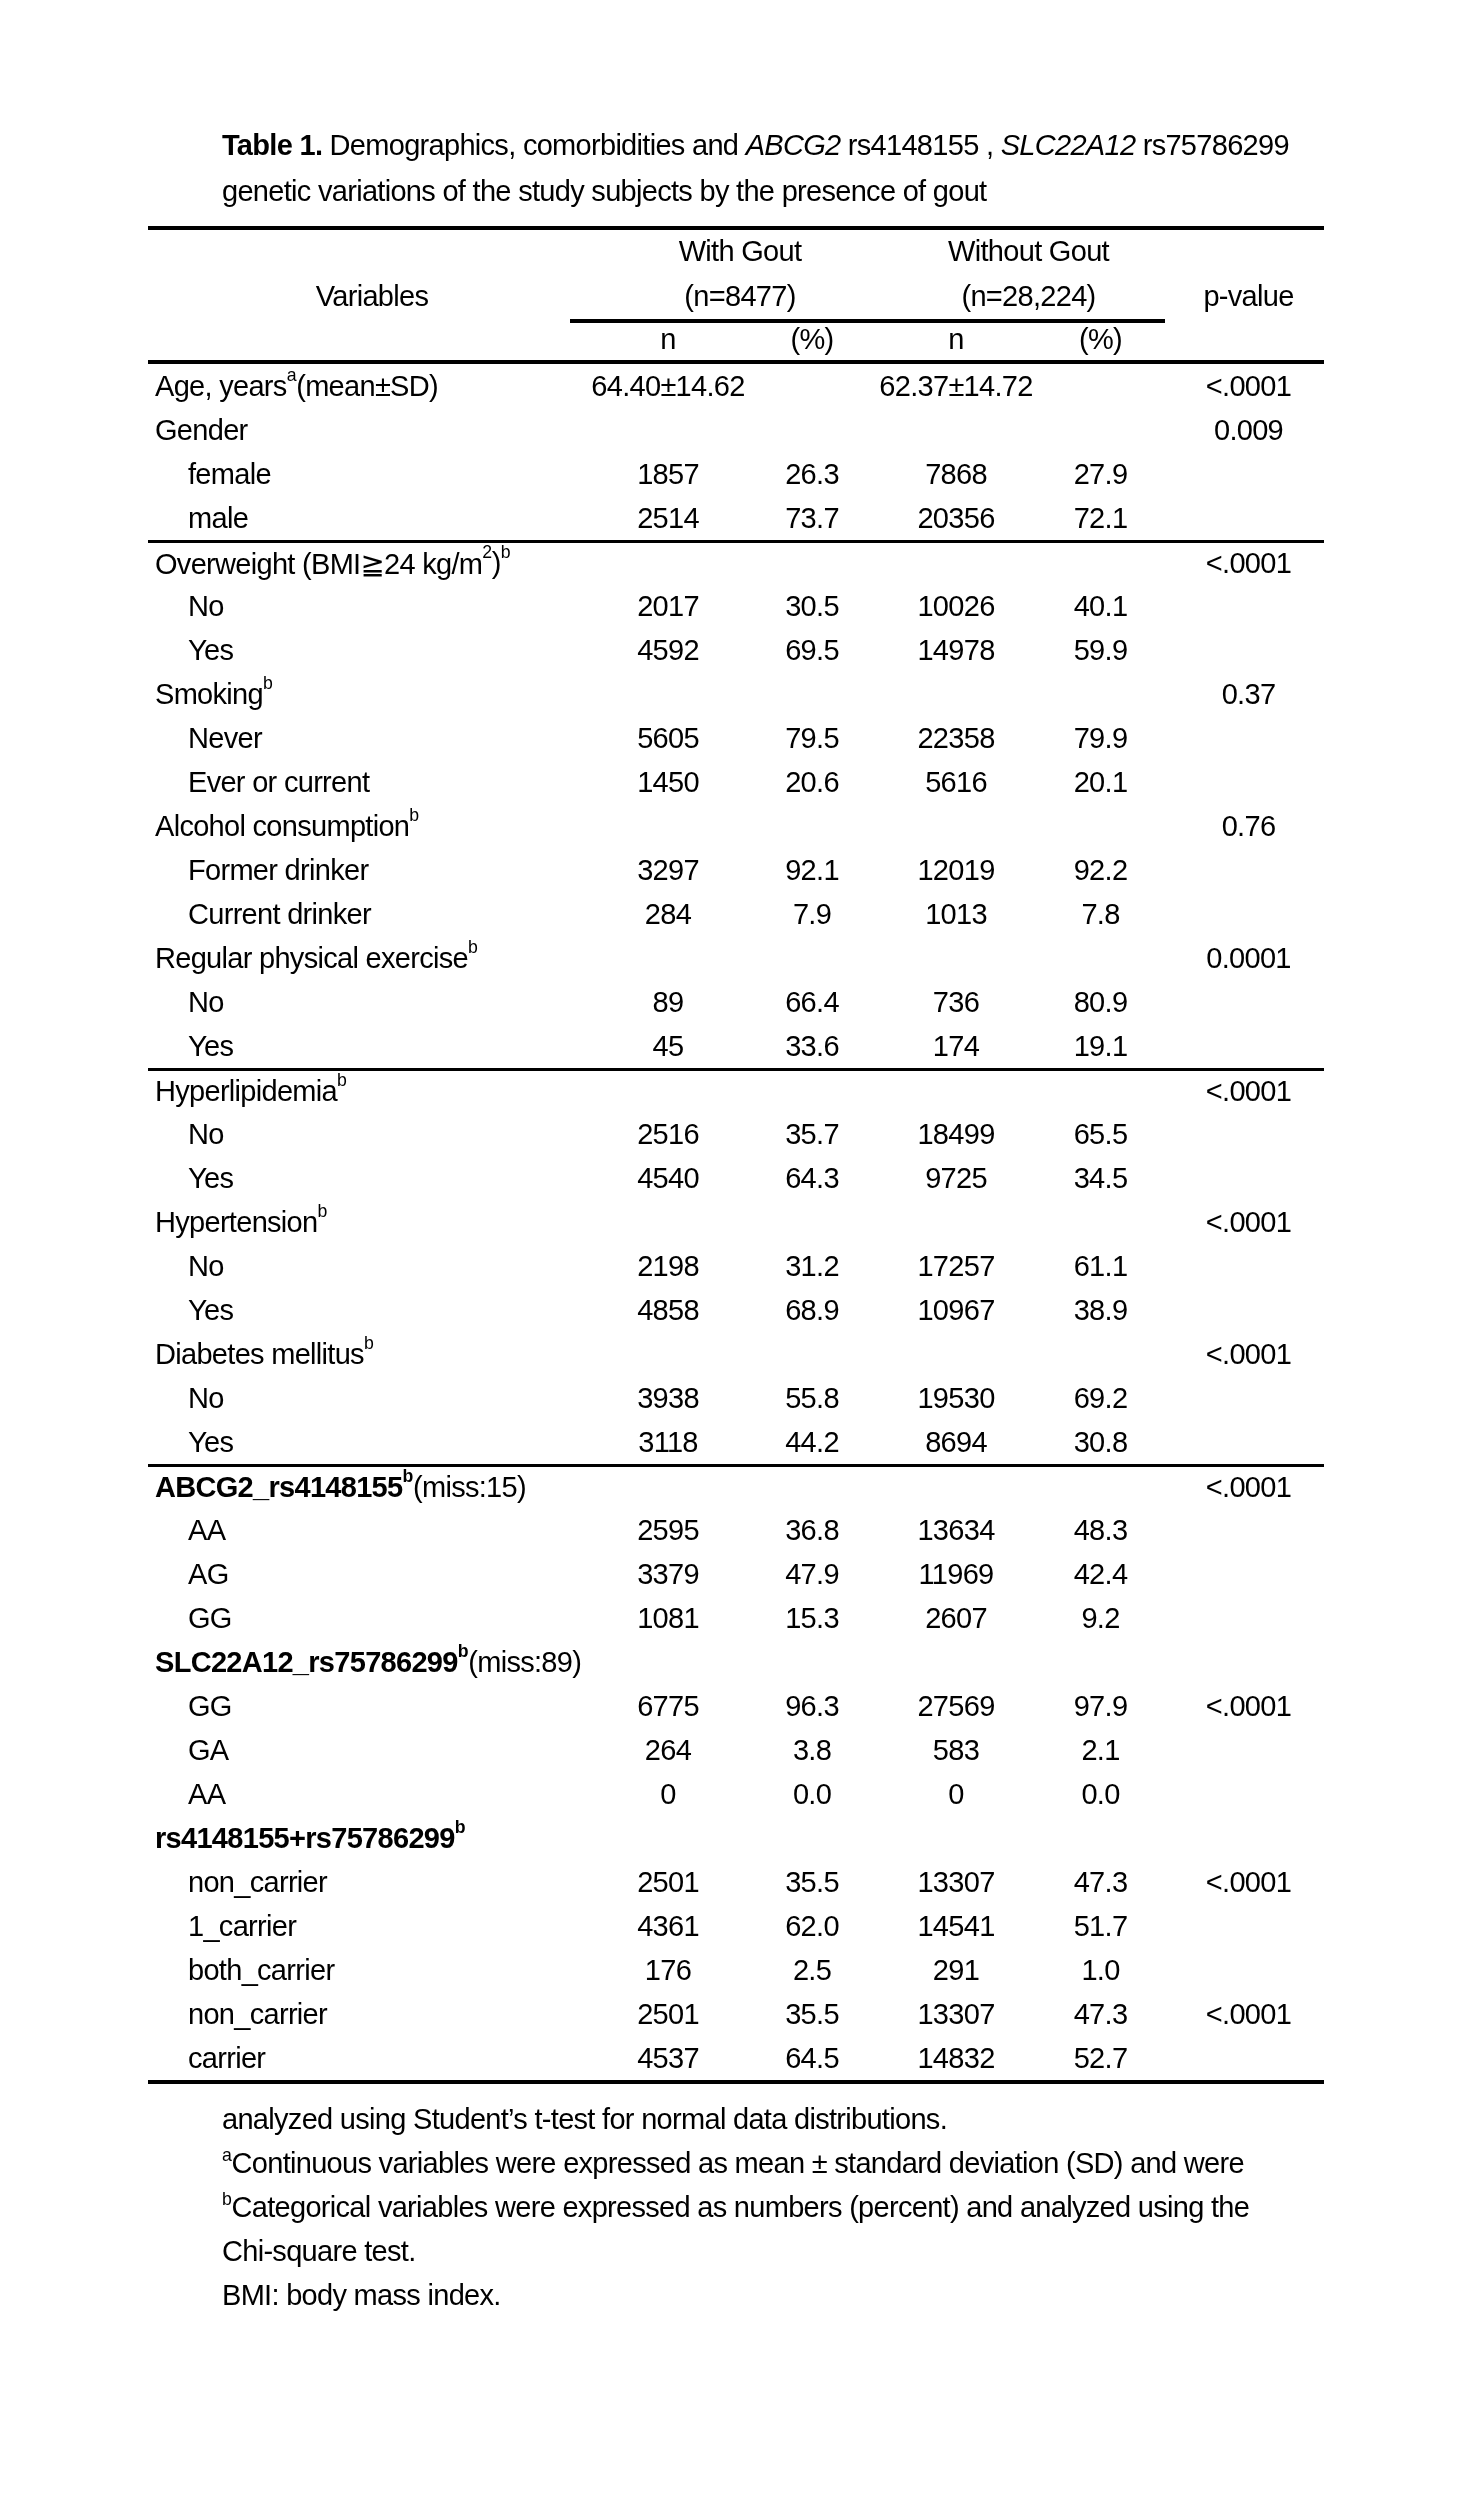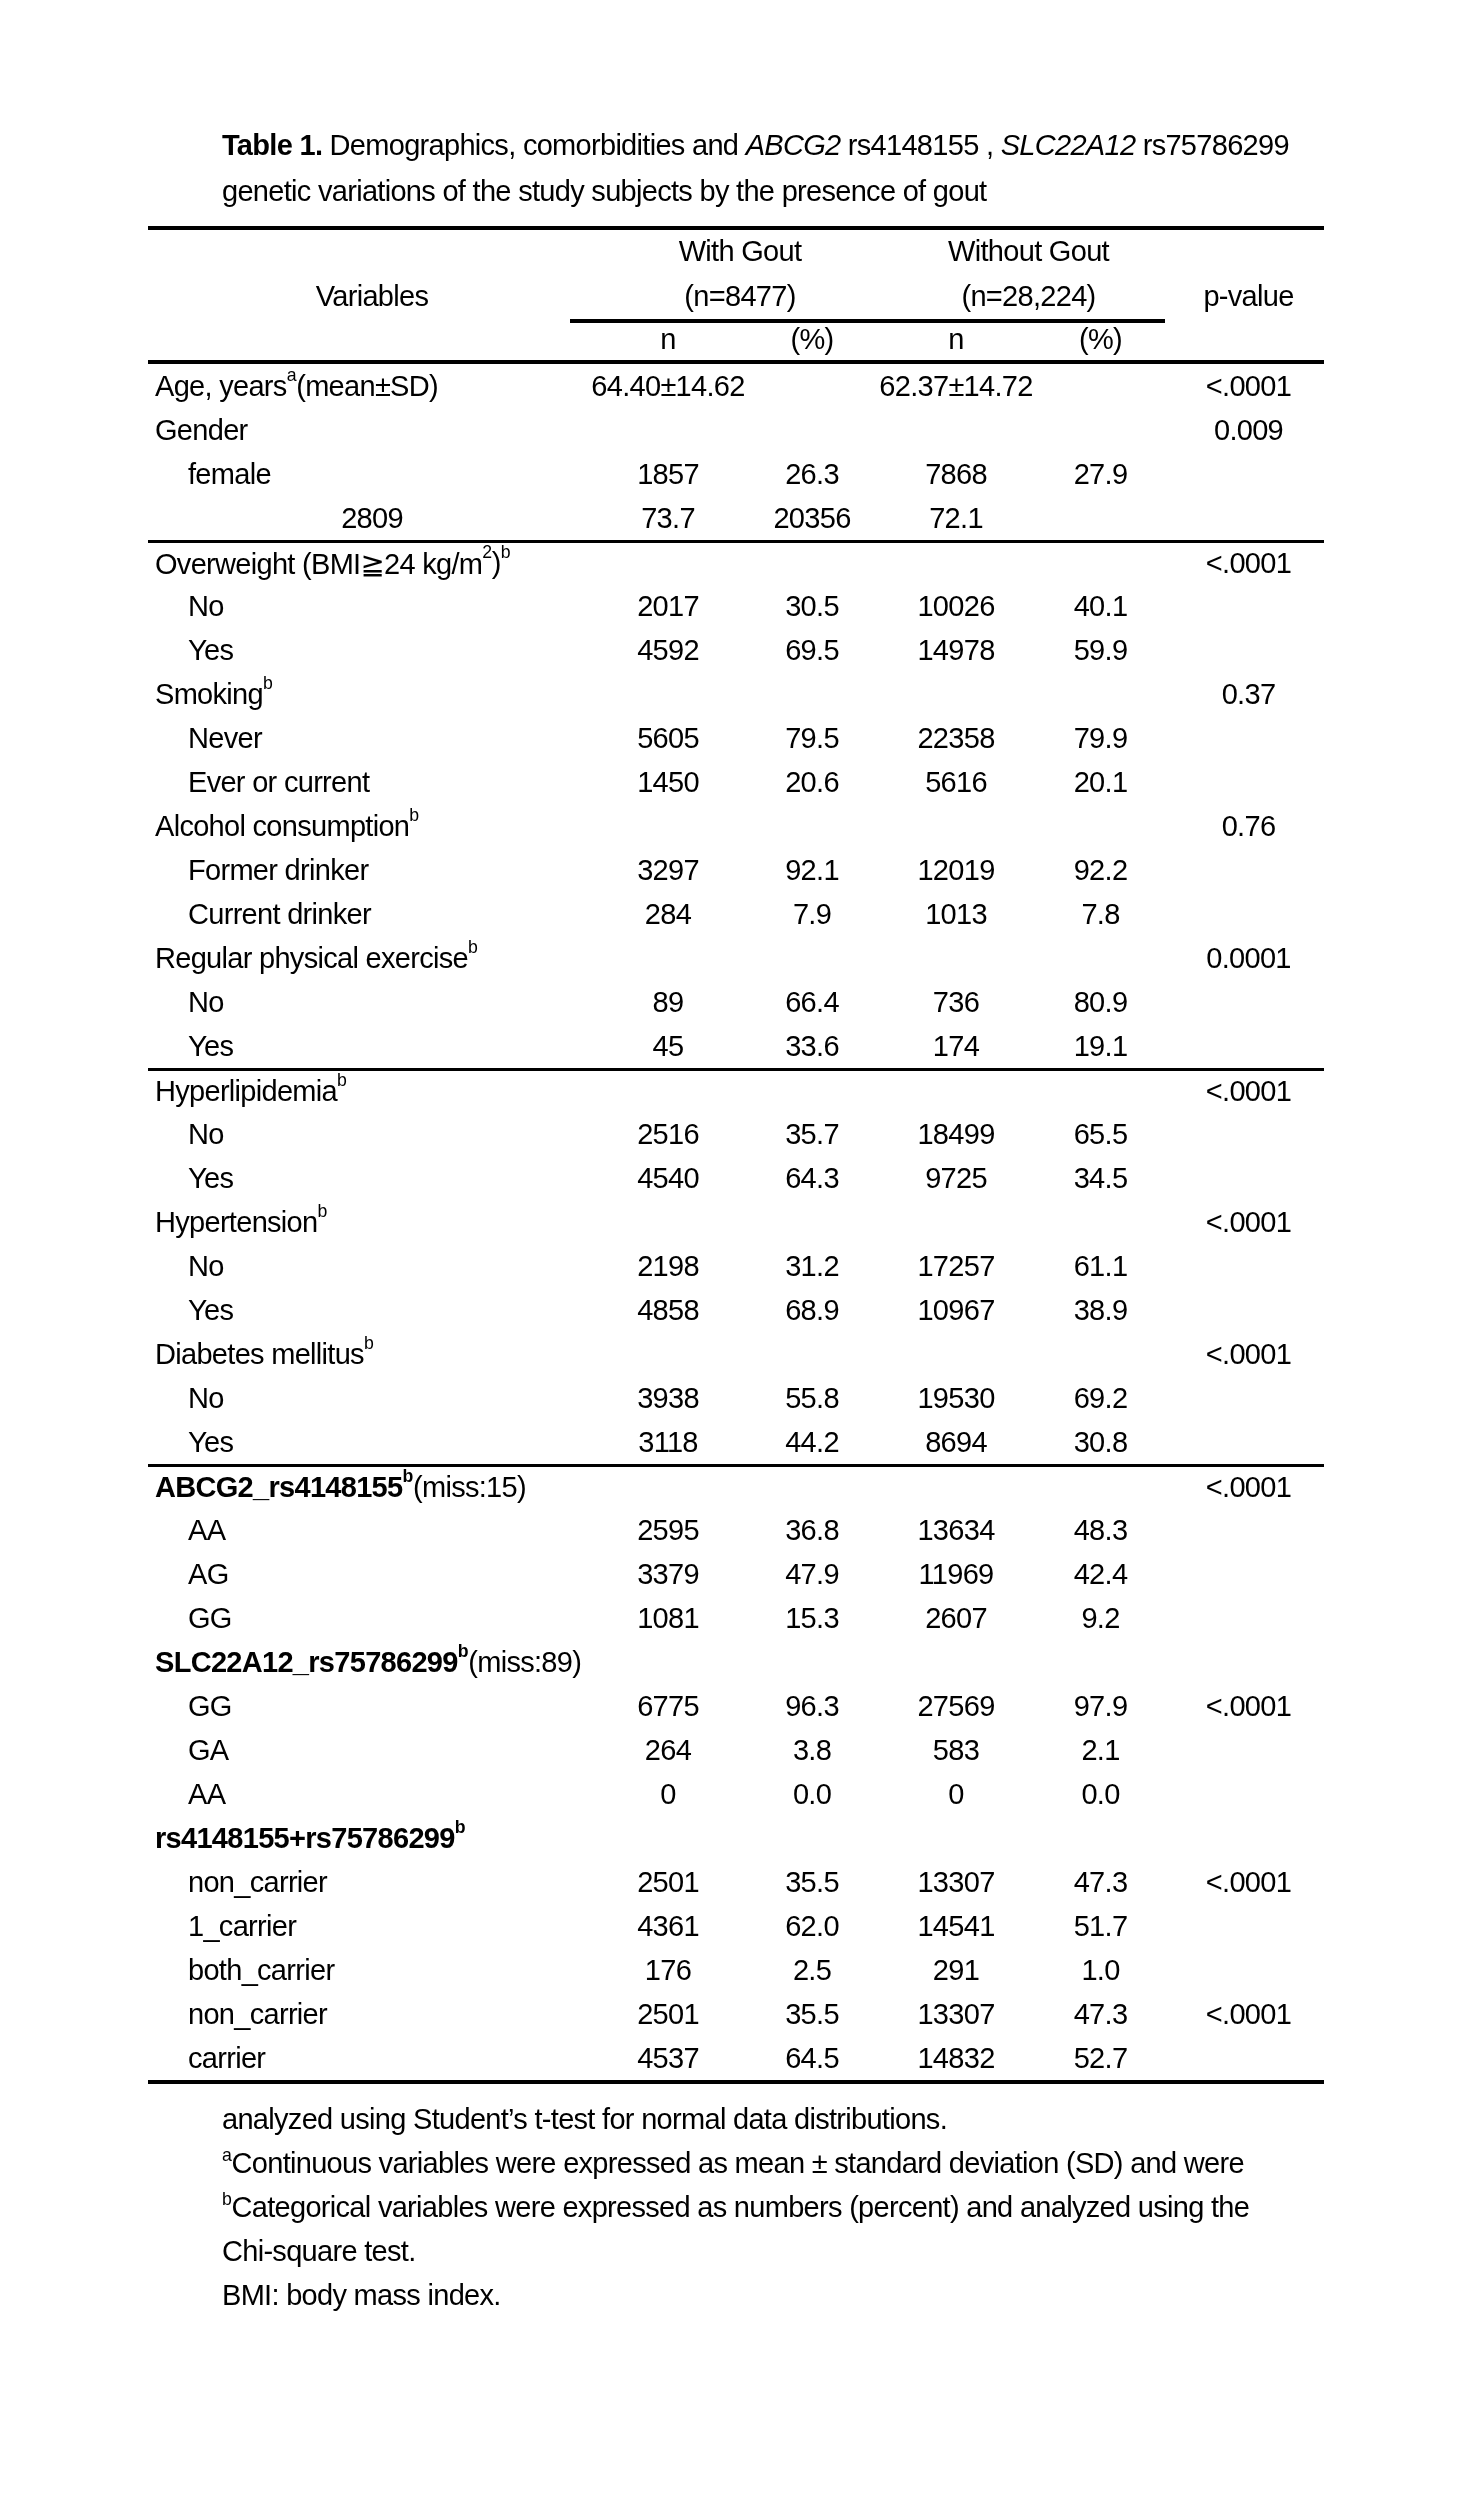--- a/index.html
+++ b/index.html
@@ -150,21 +150,24 @@
           <div class="cell label lvl1">
             <span>female</span>
           </div>
           <div class="cell num col-n1">1857</div>
           <div class="cell num col-pct1">26.3</div>
           <div class="cell num col-n2">7868</div>
           <div class="cell num col-pct2">27.9</div>
           <div class="cell num col-p"></div>
         </div>
         <div class="trow gridcols">
-          <div class="cell num col-n1">2809</div>
+          <div class="cell label lvl1">
+            <span>male</span>
+          </div>
+          <div class="cell num col-n1">2514</div>
           <div class="cell num col-pct1">73.7</div>
           <div class="cell num col-n2">20356</div>
           <div class="cell num col-pct2">72.1</div>
           <div class="cell num col-p"></div>
         </div>
         <div class="trow gridcols rule-above">
           <div class="cell label lvl0">
             <span>Overweight (BMI≧24 kg/m</span>
             <sup class="sp">2</sup>
             <span>)</span>

